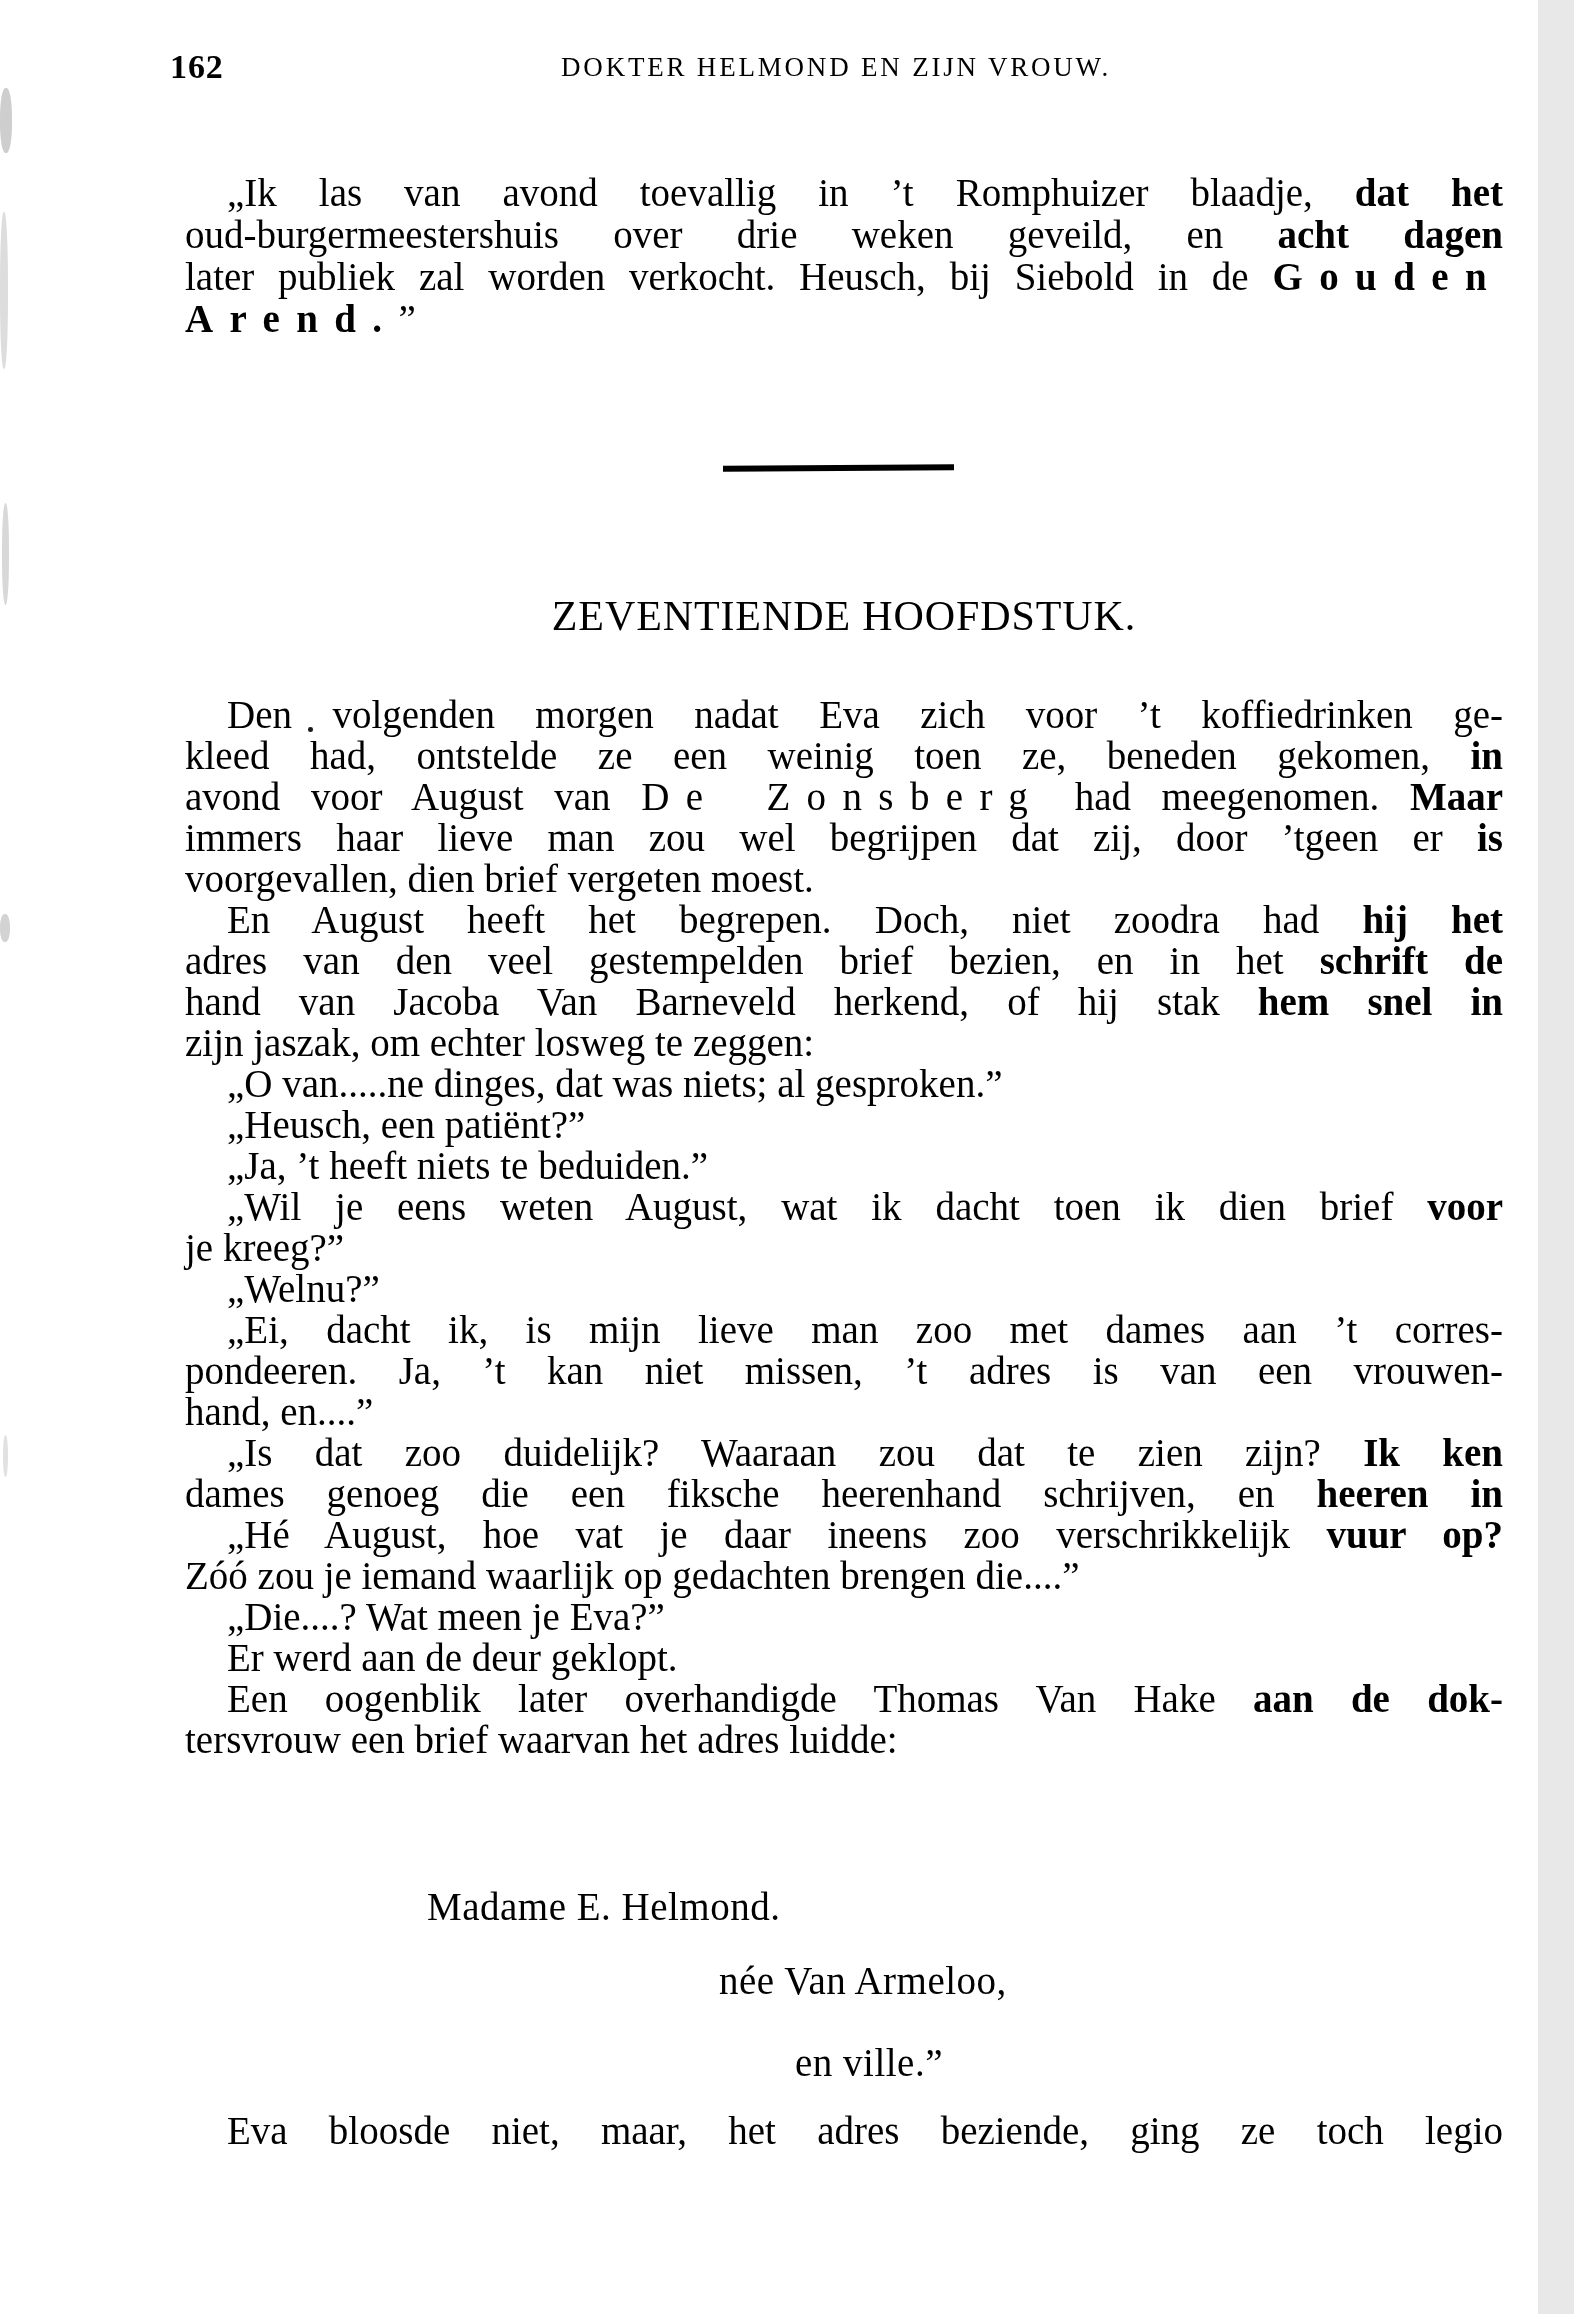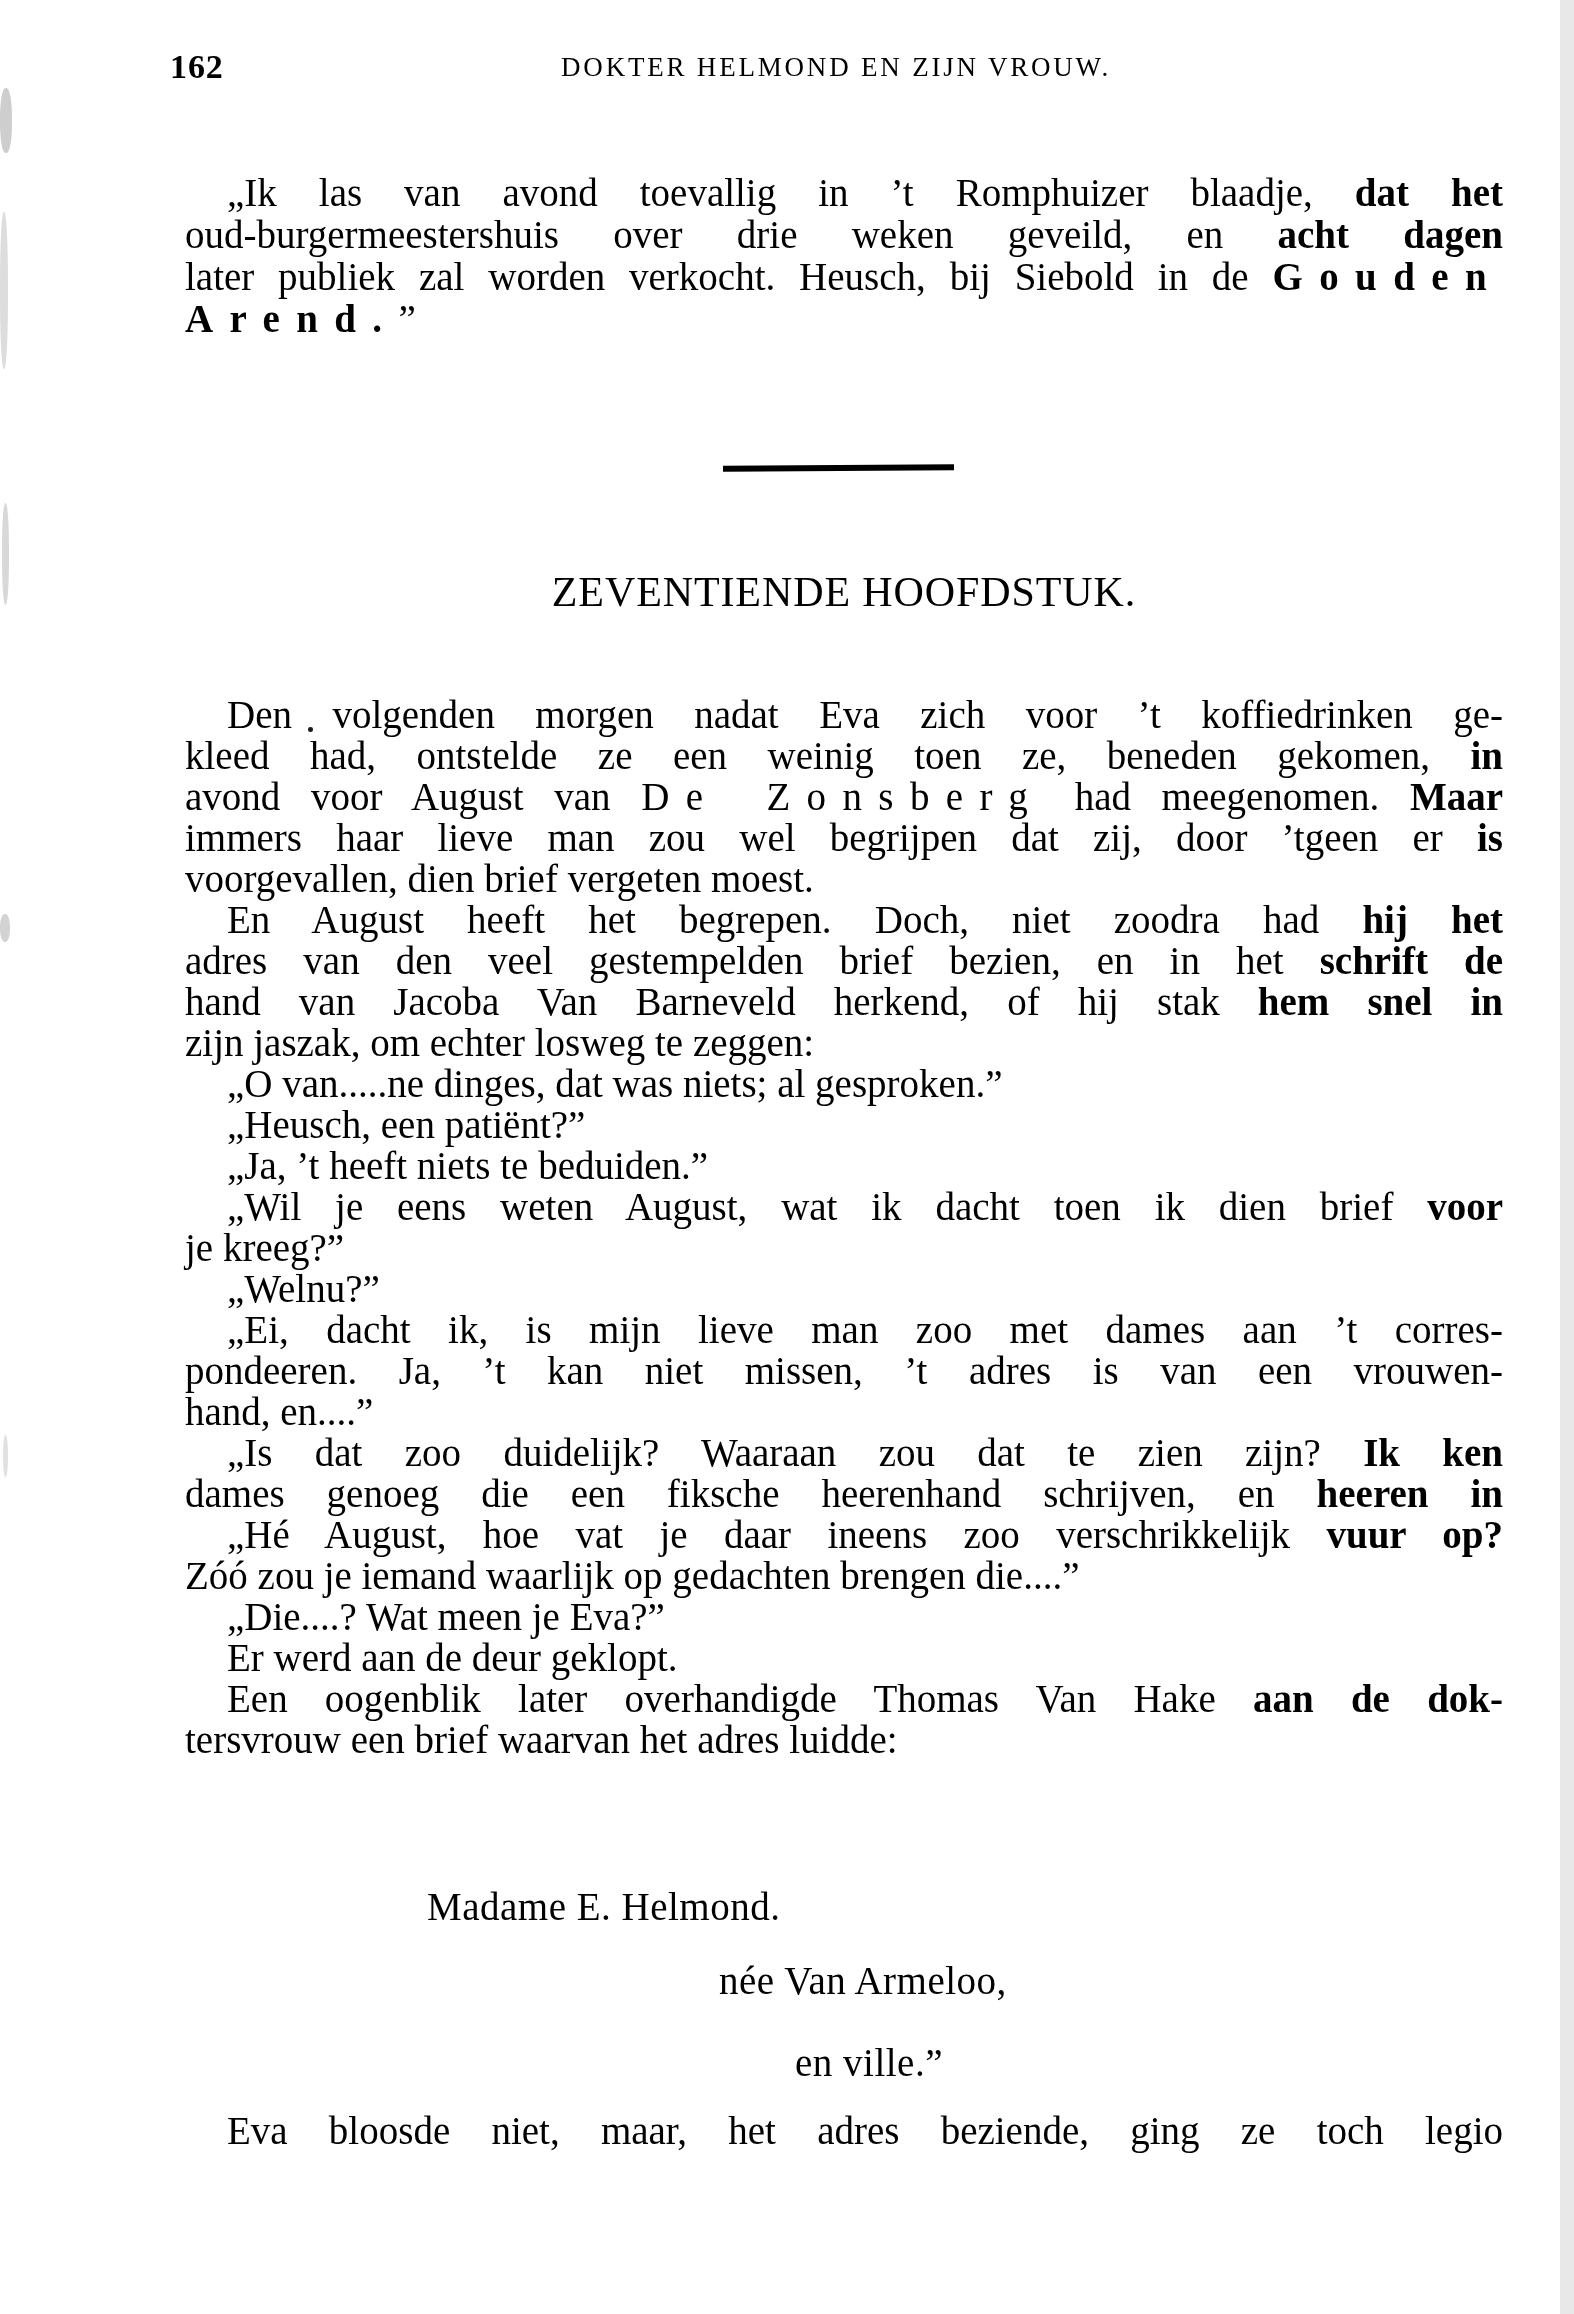--- a/index.html
+++ b/index.html
@@ -3,29 +3,28 @@
 <meta charset="utf-8">
 <style>
   html,body{margin:0;padding:0;background:#e8e8e8;}
   .page{
     position:relative;
     width:1538px;height:2315px;
     background:#ffffff;
     color:#000000;
     font-family:"Liberation Serif","DejaVu Serif",serif;
     overflow:hidden;
-    padding-left:22px;
   }
   .hdr{position:absolute;left:170px;top:46px;width:1332px;height:44px;}
   .pagenum{position:absolute;left:0;top:1.8px;font-size:34px;font-weight:700;letter-spacing:0.9px;}
   .runtitle{display:block;text-align:center;font-size:27px;letter-spacing:2.8px;padding-top:5.5px;white-space:nowrap;}
   .col{position:absolute;left:185px;width:1318px;}
   .p1{top:172px;font-size:39px;line-height:42px;}
   .rule{position:absolute;left:723px;top:465px;width:231px;height:5.5px;background:#000;transform:rotate(-0.35deg);}
-  .chapter{position:absolute;left:185px;width:1318px;top:568px;text-align:center;font-size:42px;letter-spacing:0.9px;white-space:nowrap;}
+  .chapter{position:absolute;left:185px;width:1318px;top:592px;text-align:center;font-size:42px;letter-spacing:0.9px;white-space:nowrap;}
   .bodytxt{top:694px;font-size:39px;line-height:41px;}
   .closing{top:2110px;font-size:39px;line-height:42px;}
   .line{white-space:normal;}
   .ind{text-indent:42px;}
   .jst{text-align:justify;text-align-last:justify;}
   .b{font-weight:700;}
   .sp{letter-spacing:0.42em;}
   .addr{position:absolute;font-size:39px;letter-spacing:0.5px;white-space:nowrap;}
   .addr1{left:427px;top:1877px;margin-top:7px;}
   .addr2{left:719px;top:1958px;}

